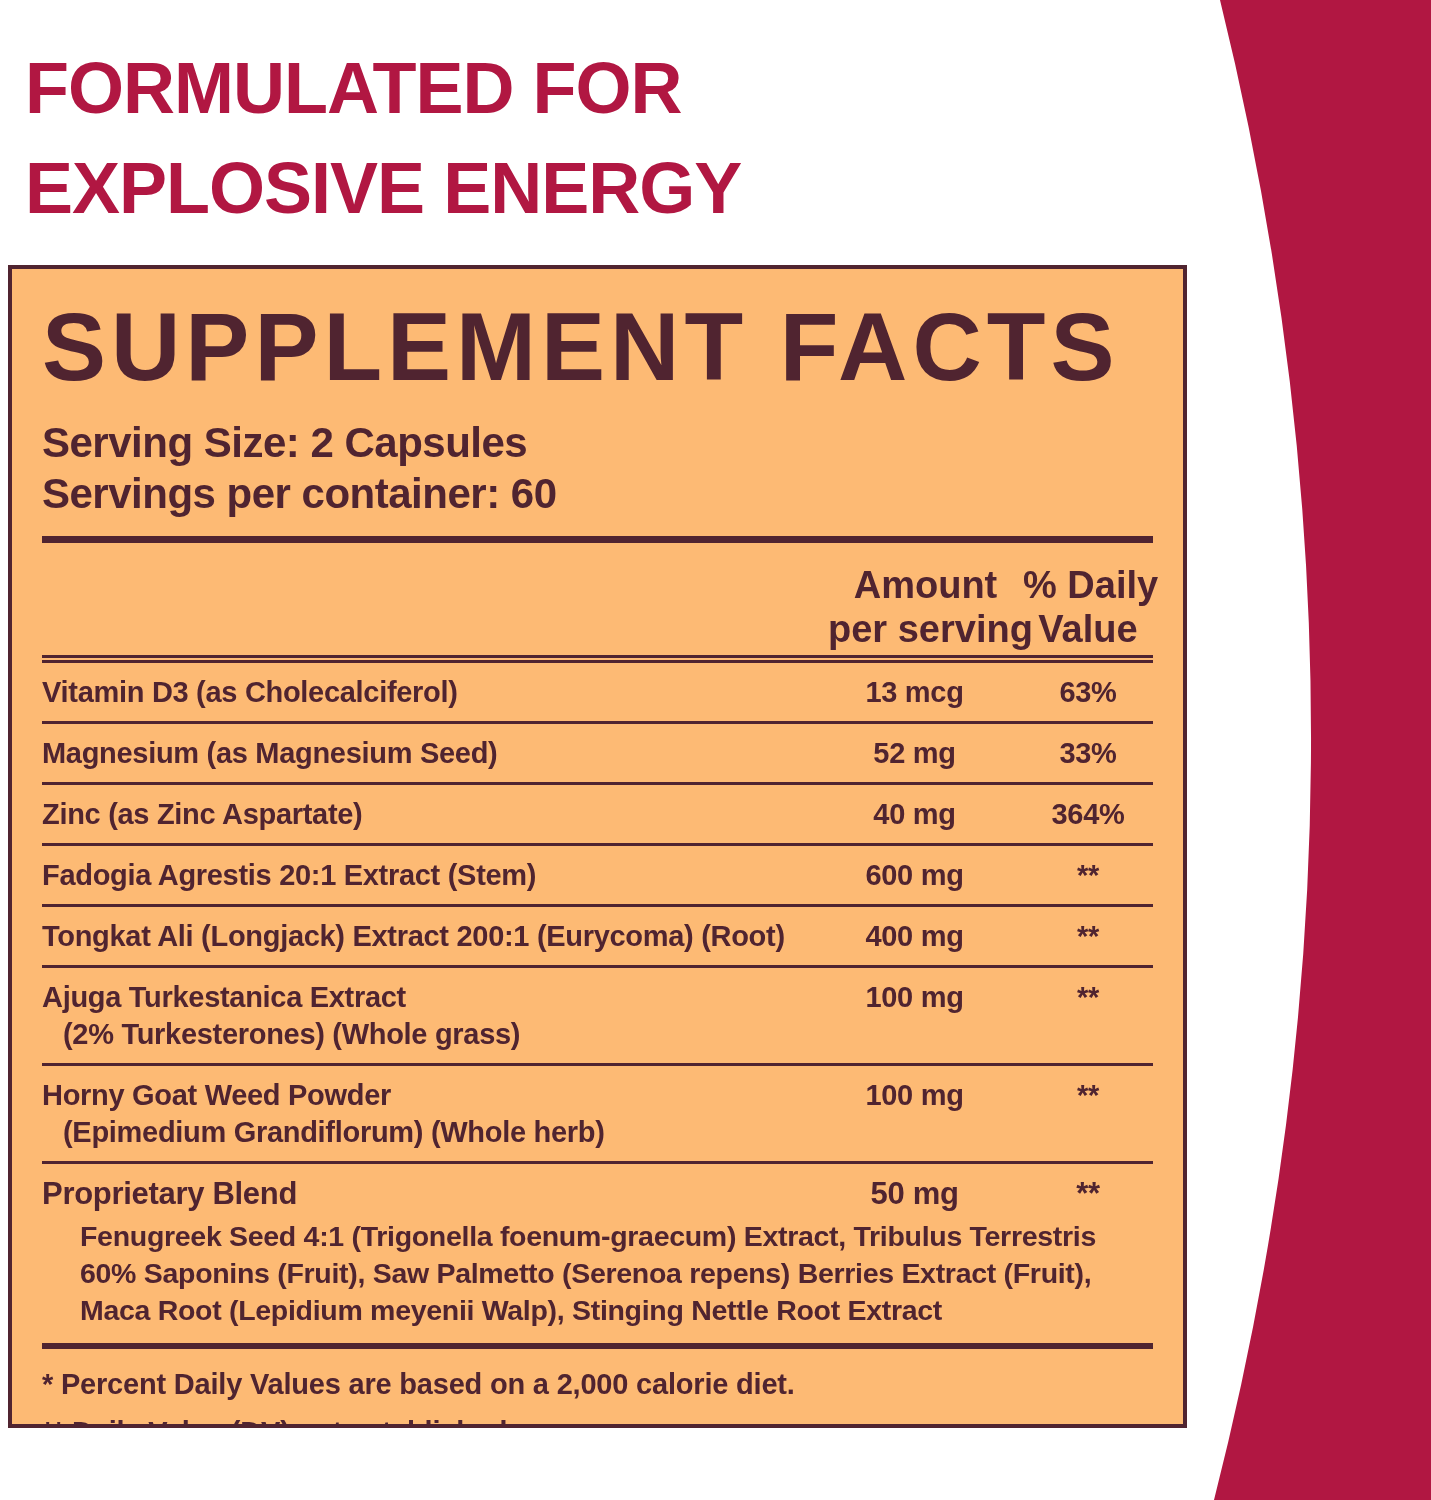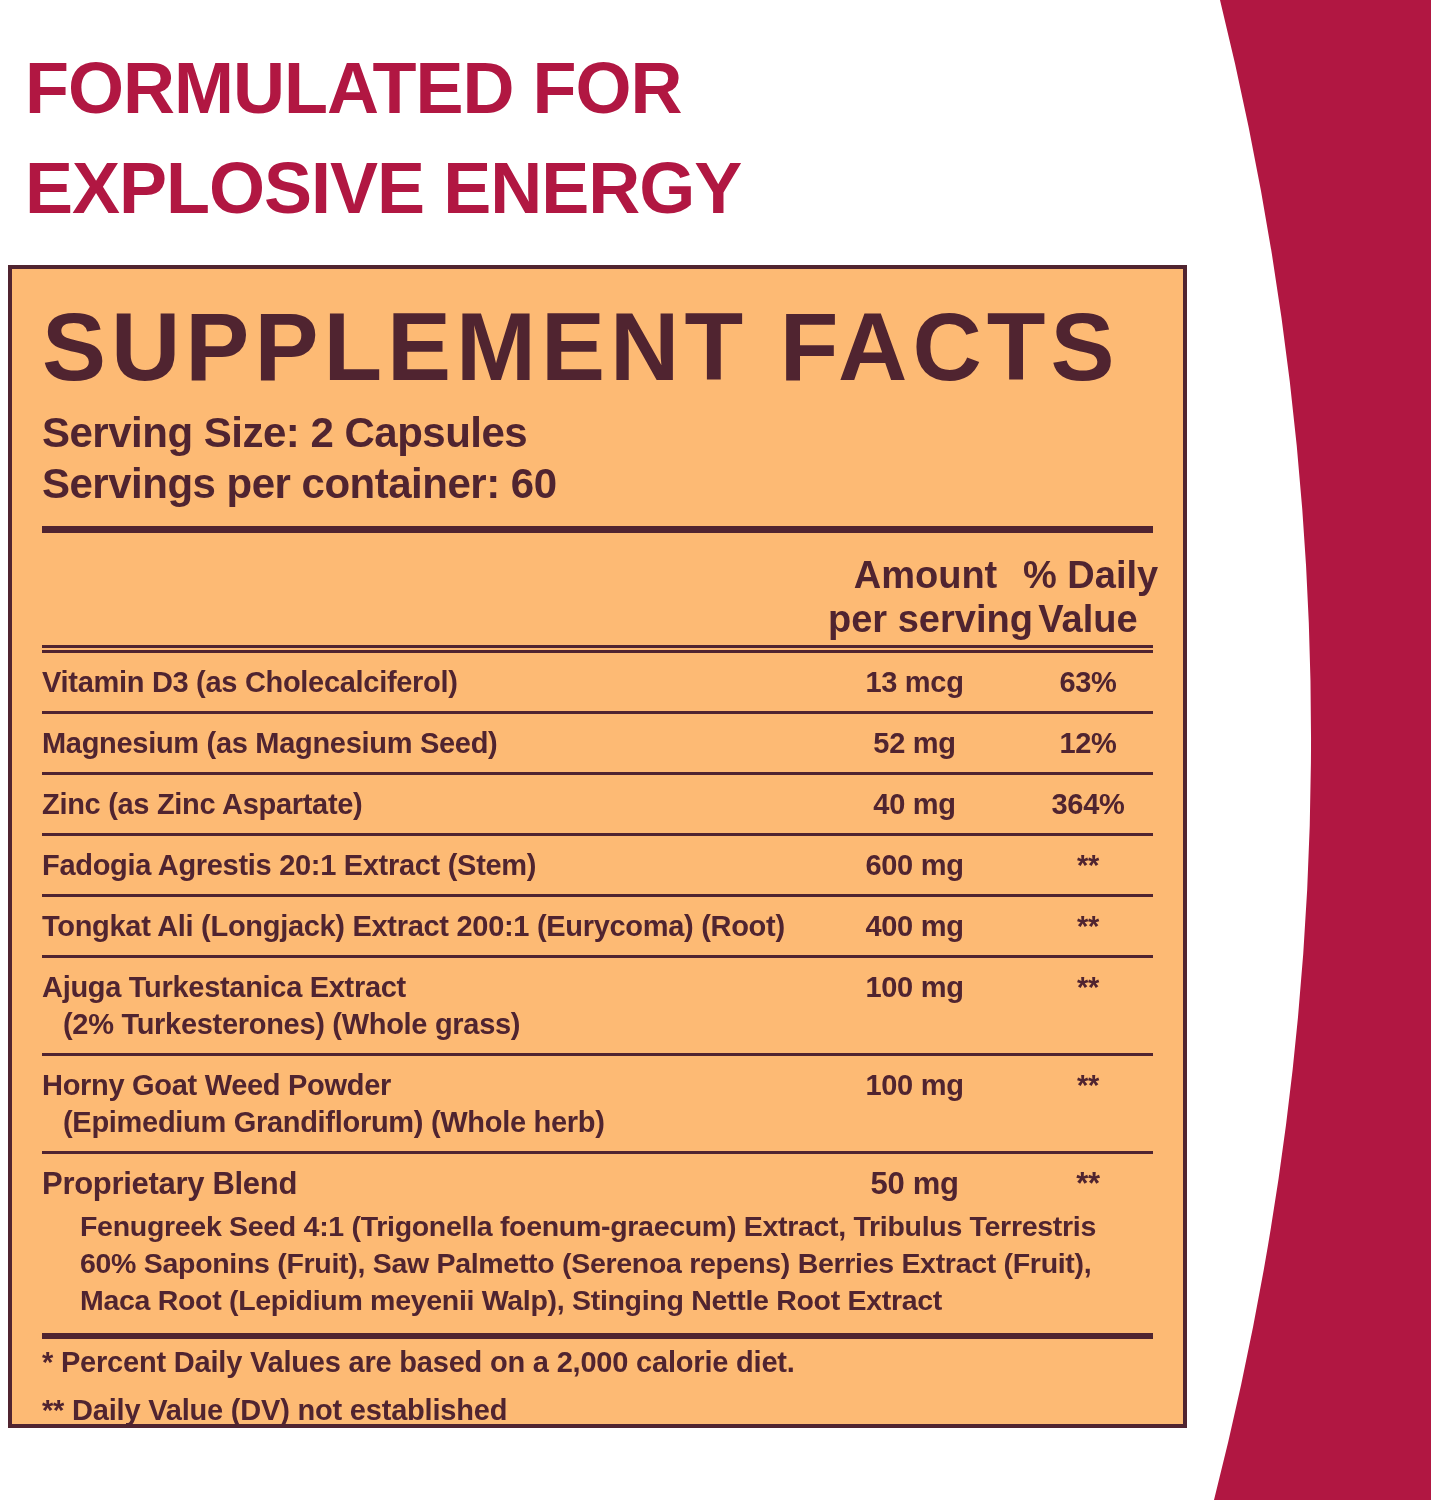--- a/index.html
+++ b/index.html
@@ -43,21 +43,21 @@
   }
   .facts-title{
     margin-top:6px;
     font-size:96px;
     line-height:1;
     font-weight:bold;
     letter-spacing:5px;
     white-space:nowrap;
   }
   .serving-block{
-    margin-top:12px;
+    margin-top:22px;
     font-size:42px;
     font-weight:bold;
     line-height:51px;
     letter-spacing:-0.5px;
   }
   .bar{background:var(--maroon);border:none;}
   .bar.t7{height:7px;margin-top:17px;}
   .bar.t6{height:6px;margin-top:14px;}
   .cols-header{
     display:flex;
@@ -99,21 +99,21 @@
     line-height:37px;
     letter-spacing:-0.3px;
     white-space:normal;
   }
   .footnote{
     font-size:29px;
     font-weight:bold;
     letter-spacing:-0.2px;
     line-height:34px;
   }
-  .footnote.f1{margin-top:6px;}
+  .footnote.f1{margin-top:18px;}
   .footnote.f2{margin-top:14px;}
 </style>
 </head>
 <body>
 
 <svg class="accent-svg" viewBox="0 0 1431 1500" preserveAspectRatio="none" aria-hidden="true">
   <path d="M1220,0 Q1405,750 1214,1500 L1431,1500 L1431,0 Z" fill="var(--crimson)"></path>
 </svg>
 
 <div class="brand-header">
@@ -148,21 +148,21 @@
 
   <div class="row">
     <div class="cell-name">Vitamin D3 (as Cholecalciferol)</div>
     <div class="cell-amount">13 mcg</div>
     <div class="cell-dv">63%</div>
   </div>
 
   <div class="row">
     <div class="cell-name">Magnesium (as Magnesium Seed)</div>
     <div class="cell-amount">52 mg</div>
-    <div class="cell-dv">12%</div>
+    <div class="cell-dv">33%</div>
   </div>
 
   <div class="row">
     <div class="cell-name">Zinc (as Zinc Aspartate)</div>
     <div class="cell-amount">40 mg</div>
     <div class="cell-dv">364%</div>
   </div>
 
   <div class="row">
     <div class="cell-name">Fadogia Agrestis 20:1 Extract (Stem)</div>

